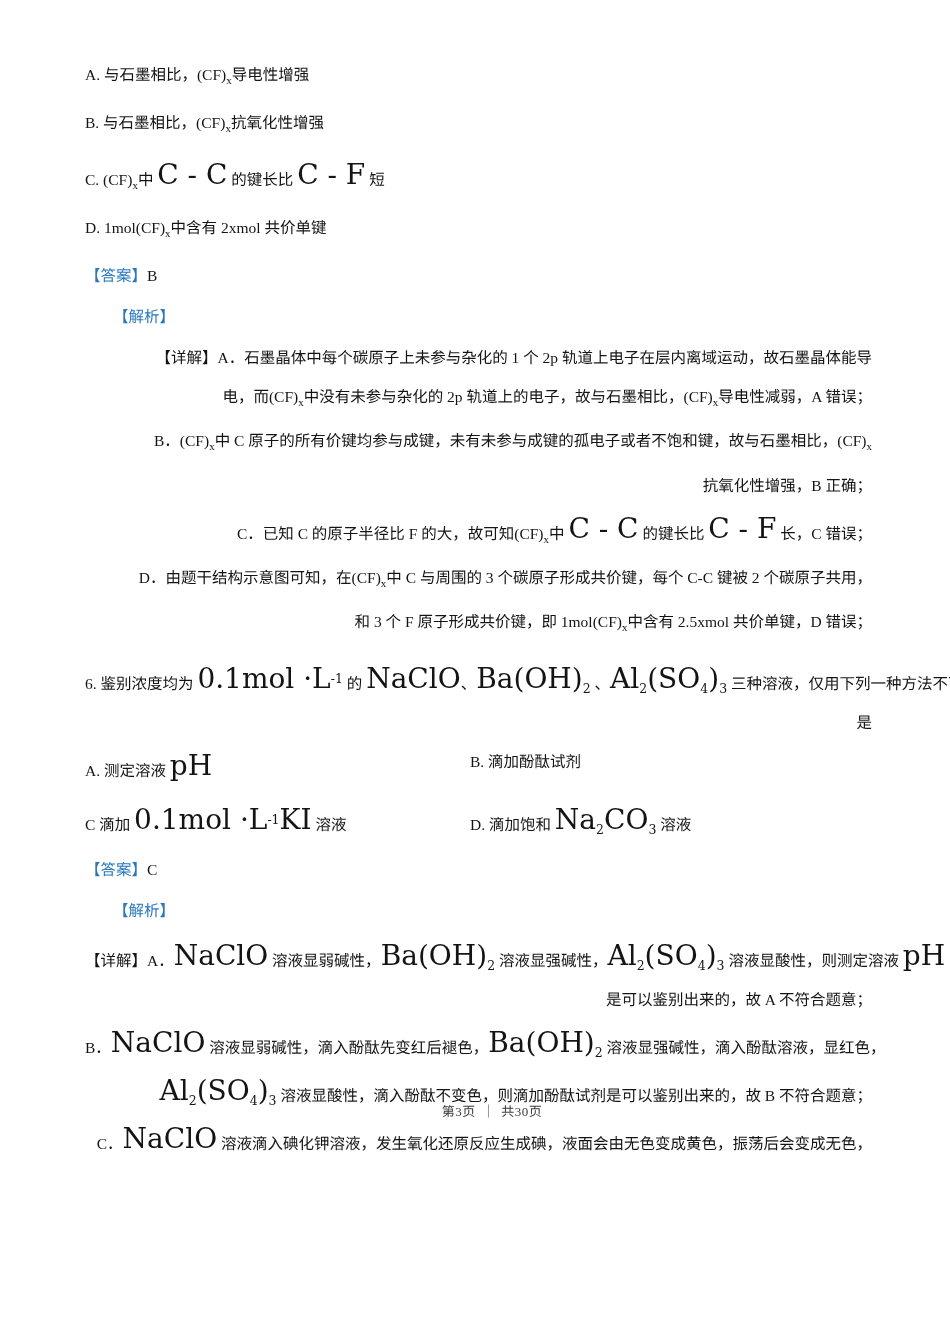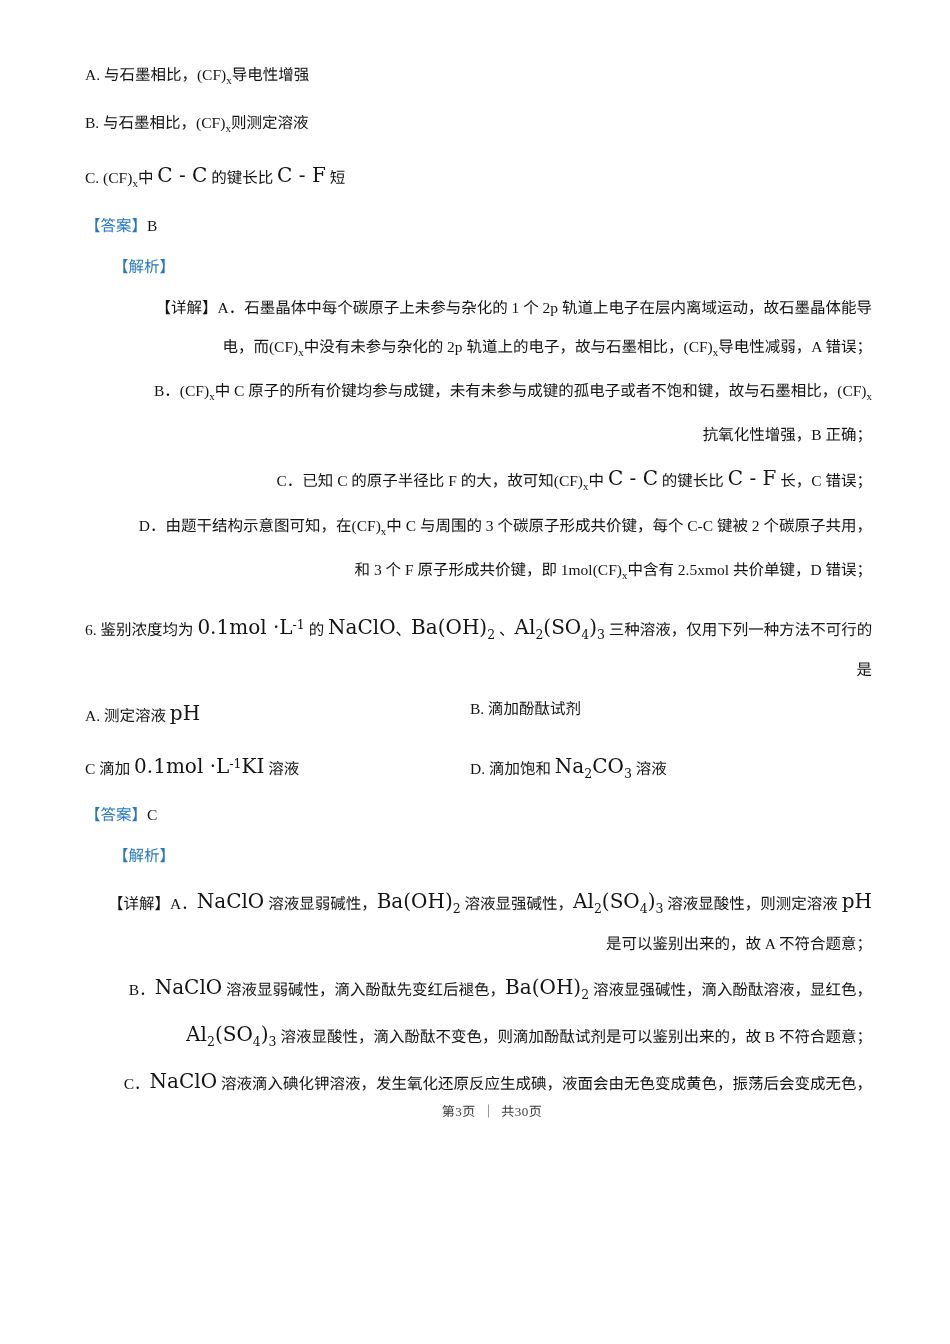--- a/index.html
+++ b/index.html
@@ -28,21 +28,21 @@
   .b-stem     { margin: 22px 0 13px; }
   .b-row2     { display: flex; margin: 4px 0 19px; }
   .cell-left  { width: 385px; }
   .cell-right { flex: 1; }
 
   .seg-t   { }
   .seg-m   { color: var(--marker-color, #2878be); }
   .seg-sub { font-size: 11px; }
   .seg-f {
     font-family: "DejaVu Serif", "Liberation Serif", serif;
-    font-size: 20px;
+    font-size: 28px;
     line-height: 34px;
     vertical-align: 1px;
   }
   sub.seg-fsub, sup.seg-fsup {
     font-family: "DejaVu Serif", "Liberation Serif", serif;
     font-size: 12.5px;
     line-height: 0;
   }
   .footer {
     position: absolute;
@@ -55,22 +55,23 @@
     padding-left: 34px;
   }
   .footer span { margin: 0 3px; }
 </style>
 </head>
 <body>
 
 <div class="page">
   <div class="doc-body">
       <div class="block b-option"><span class="seg-t">A. 与石墨相比，(CF)</span><sub class="seg-sub">x</sub><span class="seg-t">导电性增强</span></div>
-      <div class="block b-option"><span class="seg-t">B. 与石墨相比，(CF)</span><sub class="seg-sub">x</sub><span class="seg-t">则测定溶液</span></div>
+      <div class="block b-option"><span class="seg-t">B. 与石墨相比，(CF)</span><sub class="seg-sub">x</sub><span class="seg-t">抗氧化性增强</span></div>
       <div class="block b-option"><span class="seg-t">C. (CF)</span><sub class="seg-sub">x</sub><span class="seg-t">中 </span><span class="seg-f">C - C</span><span class="seg-t"> 的键长比 </span><span class="seg-f">C - F</span><span class="seg-t"> 短</span></div>
+      <div class="block b-option"><span class="seg-t">D. 1mol(CF)</span><sub class="seg-sub">x</sub><span class="seg-t">中含有 2xmol 共价单键</span></div>
       <div class="block b-answer"><span class="seg-m">【答案】</span><span class="seg-t">B</span></div>
       <div class="block b-analysis"><span class="seg-m">【解析】</span></div>
       <div class="block b-line"><span class="seg-t">【详解】A．石墨晶体中每个碳原子上未参与杂化的 1 个 2p 轨道上电子在层内离域运动，故石墨晶体能导</span></div>
       <div class="block b-line"><span class="seg-t">电，而(CF)</span><sub class="seg-sub">x</sub><span class="seg-t">中没有未参与杂化的 2p 轨道上的电子，故与石墨相比，(CF)</span><sub class="seg-sub">x</sub><span class="seg-t">导电性减弱，A 错误；</span></div>
       <div class="block b-line"><span class="seg-t">B．(CF)</span><sub class="seg-sub">x</sub><span class="seg-t">中 C 原子的所有价键均参与成键，未有未参与成键的孤电子或者不饱和键，故与石墨相比，(CF)</span><sub class="seg-sub">x</sub></div>
       <div class="block b-line"><span class="seg-t">抗氧化性增强，B 正确；</span></div>
       <div class="block b-line"><span class="seg-t">C．已知 C 的原子半径比 F 的大，故可知(CF)</span><sub class="seg-sub">x</sub><span class="seg-t">中 </span><span class="seg-f">C - C</span><span class="seg-t"> 的键长比 </span><span class="seg-f">C - F</span><span class="seg-t"> 长，C 错误；</span></div>
       <div class="block b-line"><span class="seg-t">D．由题干结构示意图可知，在(CF)</span><sub class="seg-sub">x</sub><span class="seg-t">中 C 与周围的 3 个碳原子形成共价键，每个 C-C 键被 2 个碳原子共用，</span></div>
       <div class="block b-line"><span class="seg-t">和 3 个 F 原子形成共价键，即 1mol(CF)</span><sub class="seg-sub">x</sub><span class="seg-t">中含有 2.5xmol 共价单键，D 错误；</span></div>
       <div class="block b-stem"><span class="seg-t">6. 鉴别浓度均为 </span><span class="seg-f">0.1mol ·L</span><sup class="seg-fsup">-1</sup><span class="seg-t"> 的 </span><span class="seg-f">NaClO</span><span class="seg-t">、</span><span class="seg-f">Ba(OH)</span><sub class="seg-fsub">2</sub><span class="seg-t"> 、</span><span class="seg-f">Al</span><sub class="seg-fsub">2</sub><span class="seg-f">(SO</span><sub class="seg-fsub">4</sub><span class="seg-f">)</span><sub class="seg-fsub">3</sub><span class="seg-t"> 三种溶液，仅用下列一种方法不可行的</span></div>

